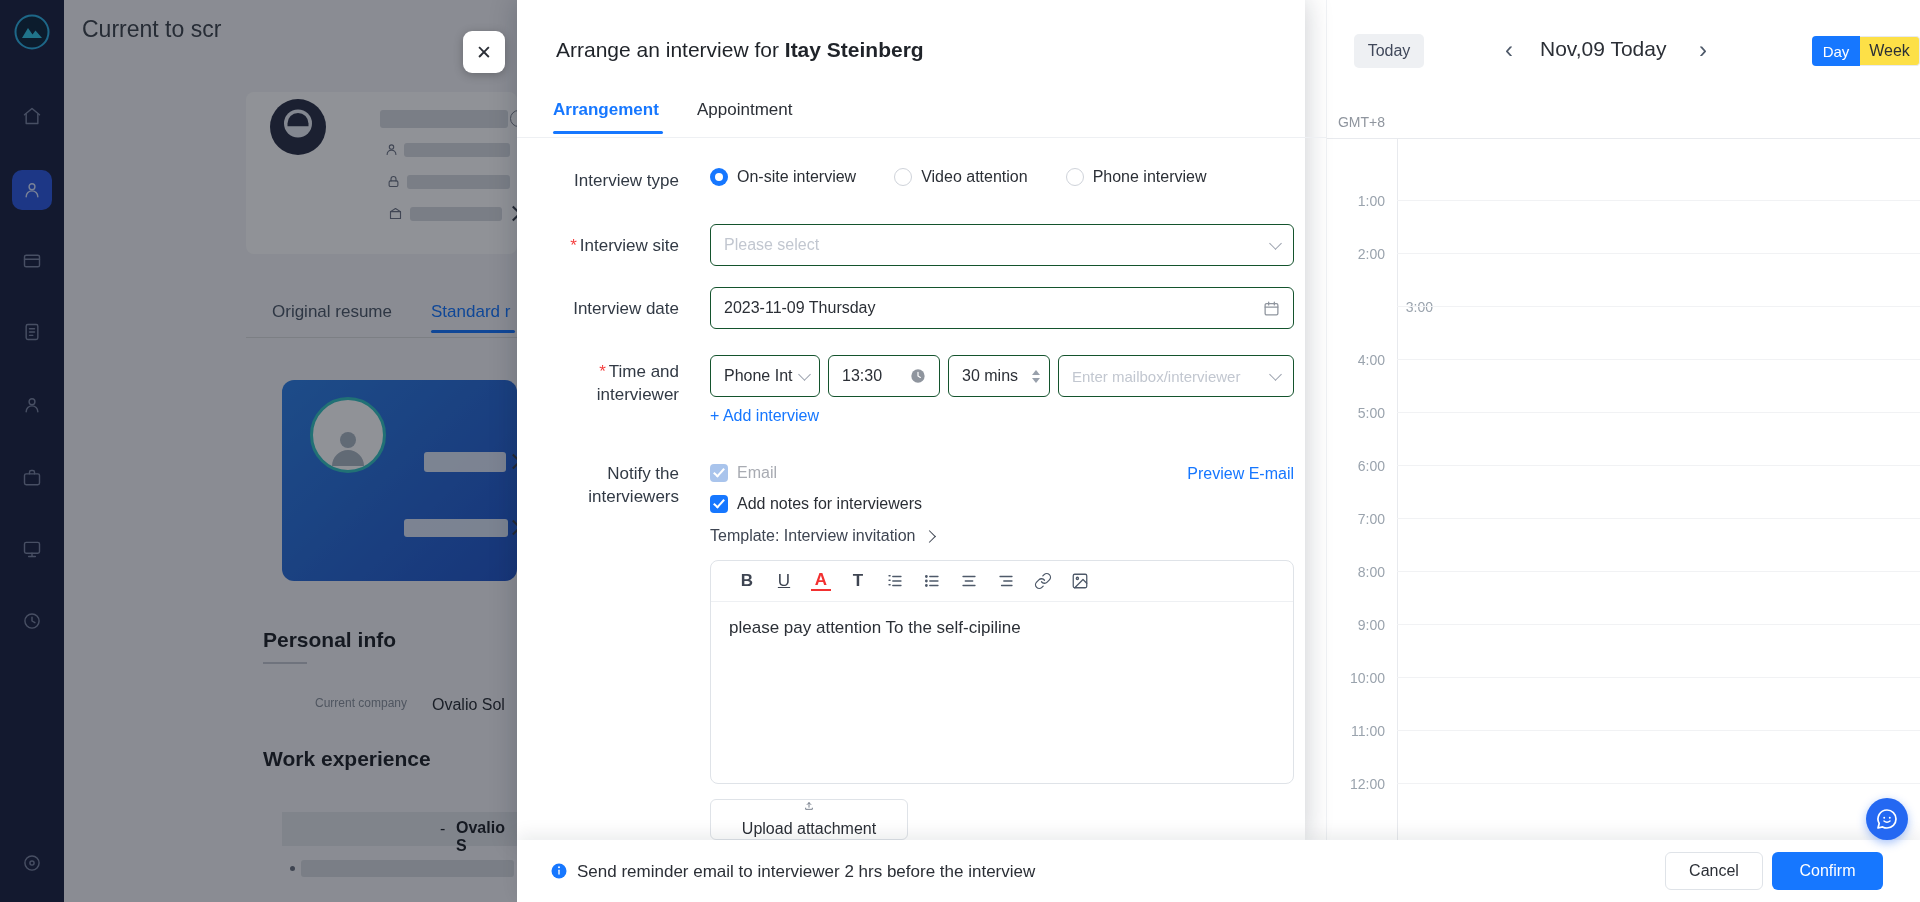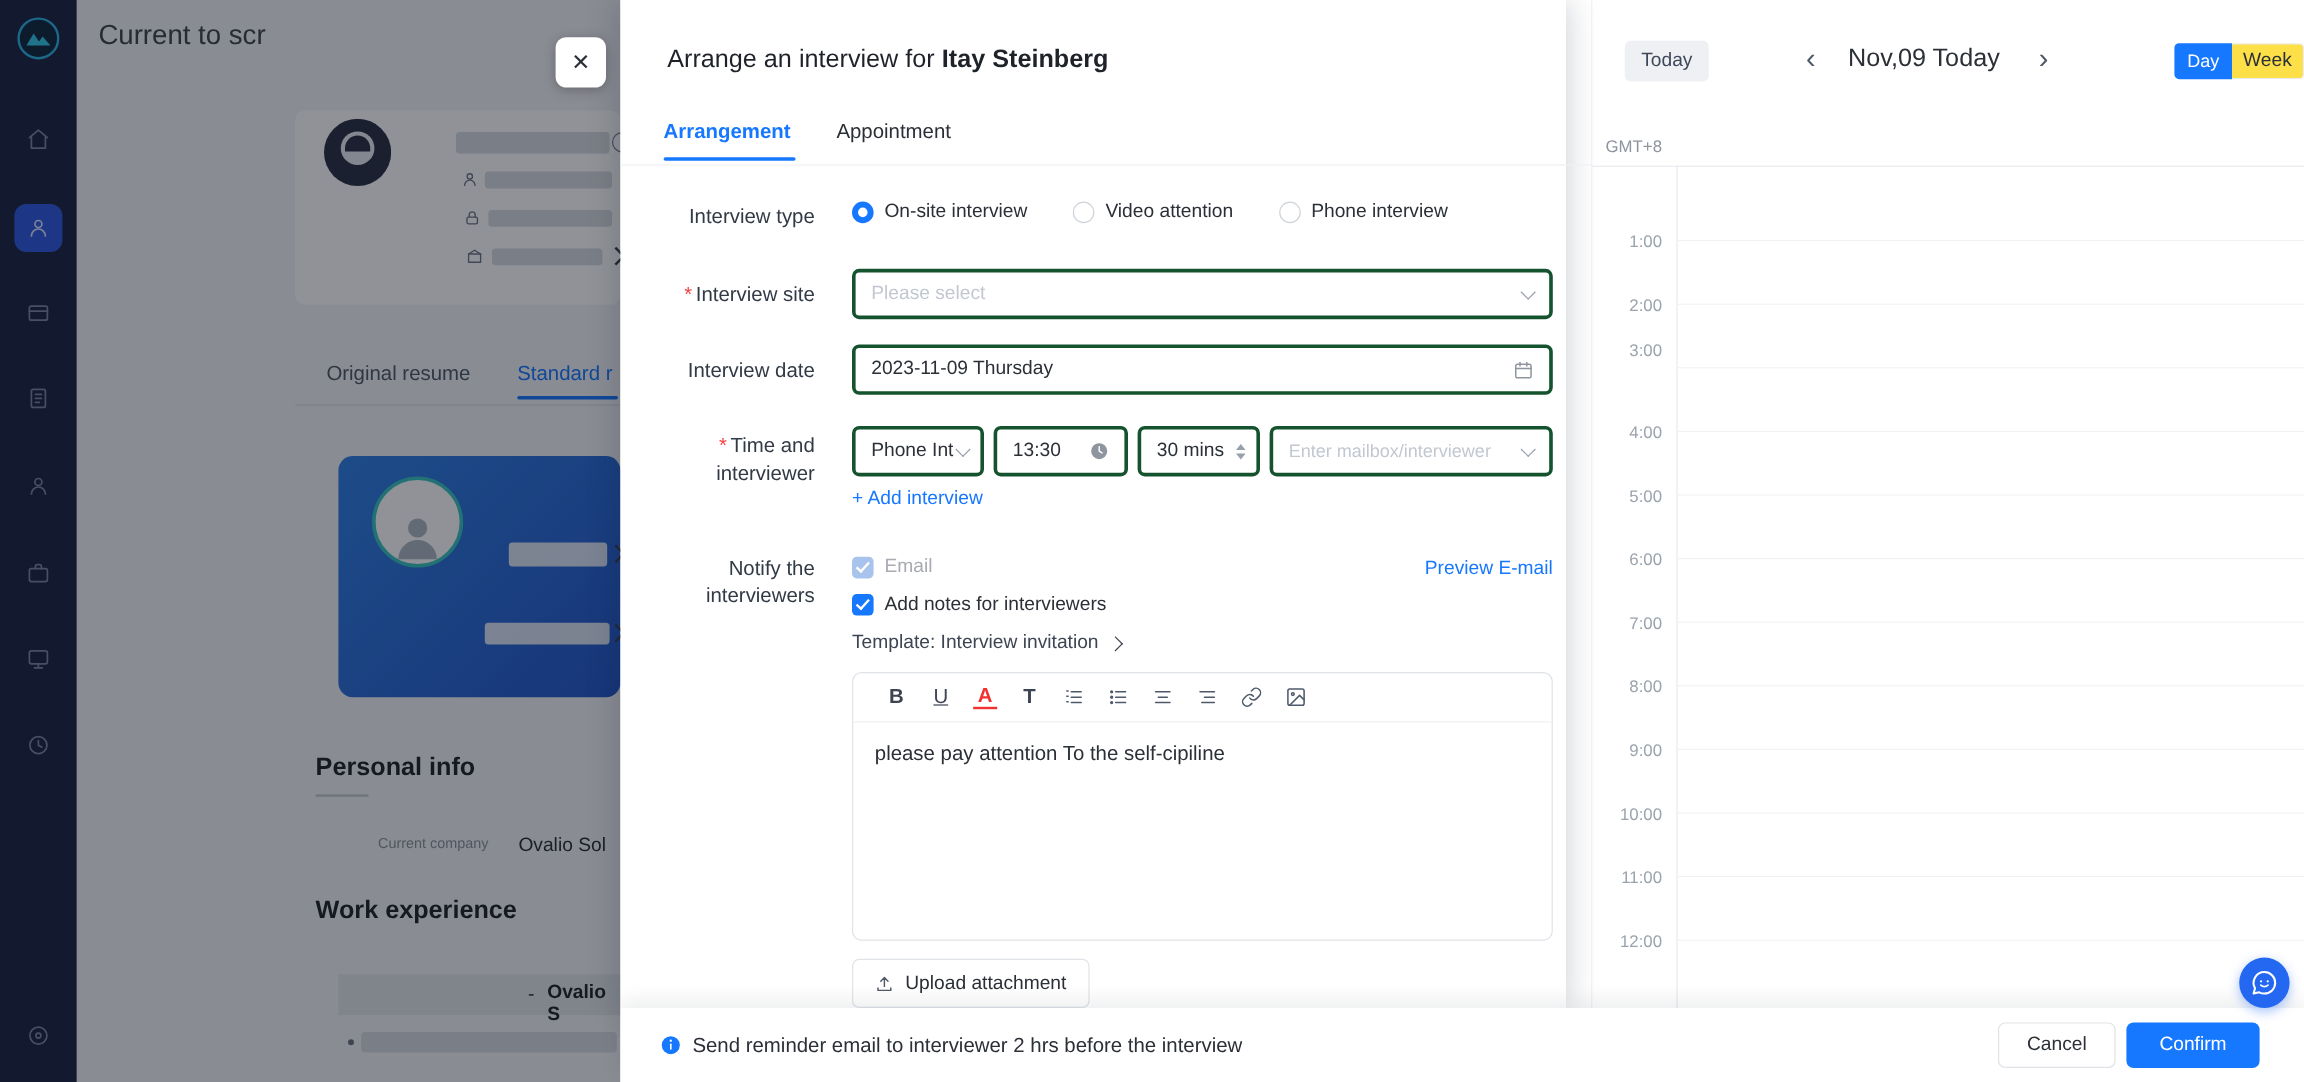--- a/index.html
+++ b/index.html
@@ -23,21 +23,21 @@
   .close-btn{position:absolute;left:463px;top:31px;width:42px;height:42px;background:#fff;border:none;border-radius:9px;box-shadow:0 2px 10px rgba(0,0,0,.25);font-size:19px;color:#2b2f36;z-index:60;cursor:pointer;display:flex;align-items:center;justify-content:center;font-family:"Liberation Sans",sans-serif;}
   
   .modal{position:absolute;left:517px;top:0;width:788px;height:840px;background:#fff;z-index:55;box-shadow:0 0 26px rgba(15,23,42,.22);}
   .modal-title{position:absolute;left:39px;top:38px;font-size:21px;color:#1f2329;font-weight:500;}
   .modal-title b{font-weight:700;}
   .tab{position:absolute;top:100px;font-size:17px;cursor:pointer;}
   .tab-underline{position:absolute;left:36px;top:131px;width:110px;height:3px;background:#1677ff;border-radius:2px;}
   .tabs-divider{position:absolute;left:0;top:137px;width:809px;height:1px;background:#eef0f3;}
   .form-label{position:absolute;left:10px;width:152px;text-align:right;font-size:17px;font-weight:500;color:#323a45;line-height:23px;}
   .req{color:#f53f3f;margin-right:3px;font-weight:500;}
-  .field{position:absolute;height:42px;border:3px solid #14532d;border-radius:6px;background:#fff;display:flex;align-items:center;padding:0 13px;font-size:16px;color:#2b2f36;box-sizing:border-box;cursor:pointer;}
+  .field{position:absolute;height:42px;border:1px solid #14532d;border-radius:6px;background:#fff;display:flex;align-items:center;padding:0 13px;font-size:16px;color:#2b2f36;box-sizing:border-box;cursor:pointer;}
   .field .grow{flex:1;overflow:hidden;white-space:nowrap;}
   .ph{color:#c2c7d0;}
   .chev{width:8px;height:8px;border-right:1.6px solid #99a0ac;border-bottom:1.6px solid #99a0ac;transform:rotate(45deg);margin-top:-4px;flex:none;}
   .radio{width:18px;height:18px;border-radius:50%;border:1.5px solid #cfd3da;background:#fff;box-sizing:border-box;flex:none;cursor:pointer;}
   .radio.checked{border:none;background:#1677ff;position:relative;}
   .radio.checked::after{content:"";position:absolute;left:5px;top:5px;width:8px;height:8px;background:#fff;border-radius:50%;}
   .cb{width:18px;height:18px;border-radius:4px;position:relative;flex:none;cursor:pointer;}
   .cb::after{content:"";position:absolute;left:6px;top:2px;width:4px;height:9px;border-right:2px solid #fff;border-bottom:2px solid #fff;transform:rotate(42deg);}
   .cb.on{background:#1677ff;}
   .cb.dis{background:#a9c4ec;}
@@ -330,21 +330,21 @@
             <svg width="18" height="18" viewBox="0 0 24 24">
               <rect x="3" y="3" width="18" height="18" rx="2"></rect>
               <circle cx="8.5" cy="8.5" r="1.5"></circle>
               <path d="M21 15l-5-5L5 21"></path>
             </svg>
           </span>
       </div>
       <div style="padding:16px 18px;font-size:17px;color:#2b2f36;">please pay attention To the self-cipiline</div>
     </div>
 
-    <button class="upload-btn" style="font-family:'Liberation Sans',sans-serif;">
+    <button class="upload-btn" style="font-family:'Liberation Sans',sans-serif;flex-direction:column;">
       <svg width="16" height="16" viewBox="0 0 24 24">
           <path d="M12 15V4M7.5 8.5L12 4l4.5 4.5"></path>
           <path d="M4 17v3h16v-3"></path>
         </svg>
       <span>Upload attachment</span>
     </button>
   </section>
 
   <footer class="footer">
     <span class="abs" style="left:33px;top:22px;display:flex;">
@@ -368,21 +368,21 @@
       <button style="width:48px;height:30px;background:#1677ff;color:#fff;border:none;border-radius:4px 0 0 4px;font-size:15px;cursor:pointer;font-family:'Liberation Sans',sans-serif;">Day</button>
       <button style="width:60px;height:30px;background:#fde047;color:#2b2f36;border:1px solid #e8eaee;border-left:none;border-radius:0 4px 4px 0;font-size:16px;cursor:pointer;font-family:'Liberation Sans',sans-serif;">Week</button>
     </div>
 
     <div class="abs" style="left:0;top:114px;width:58px;text-align:right;font-size:14px;color:#8f959e;">GMT+8</div>
     <div class="abs" style="left:0;top:138px;width:594px;height:1px;background:#e8eaee;"></div>
     <div class="abs" style="left:70px;top:138px;width:1px;height:702px;background:#e8eaee;"></div>
 
     <div class="hour-label" style="top:193px;">1:00</div>
     <div class="hour-label" style="top:246px;">2:00</div>
-    <div class="hour-label" style="top:284px;">3:00</div>
+    <div class="hour-label" style="top:299px;margin-left:48px;">3:00</div>
     <div class="hour-label" style="top:352px;">4:00</div>
     <div class="hour-label" style="top:405px;">5:00</div>
     <div class="hour-label" style="top:458px;">6:00</div>
     <div class="hour-label" style="top:511px;">7:00</div>
     <div class="hour-label" style="top:564px;">8:00</div>
     <div class="hour-label" style="top:617px;">9:00</div>
     <div class="hour-label" style="top:670px;">10:00</div>
     <div class="hour-label" style="top:723px;">11:00</div>
     <div class="hour-label" style="top:776px;">12:00</div>
 

